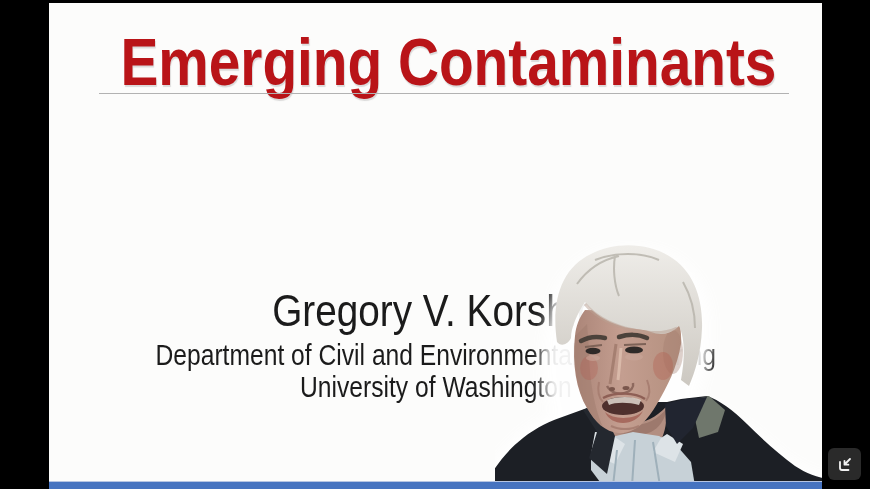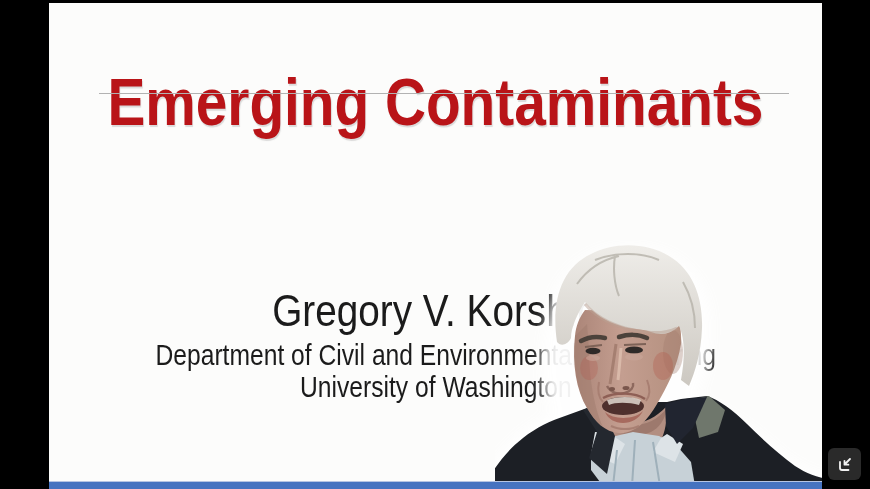--- a/index.html
+++ b/index.html
@@ -1,20 +1,20 @@
 <!DOCTYPE html>
 <html><head>
 <meta charset="utf-8">
 <style>
   html,body{margin:0;padding:0;background:#000;}
   #stage{position:relative;width:870px;height:489px;overflow:hidden;background:#000;
          font-family:"Liberation Sans",sans-serif;}
   
   #slide{position:absolute;left:49px;top:3px;width:773px;height:486px;background:#fcfcfb;}
-  .title-block{position:absolute;left:0;top:24px;width:100%;text-align:center;z-index:1;margin-top:40px;}
+  .title-block{position:absolute;left:13px;top:24px;width:100%;text-align:center;z-index:1;}
   .title-line{font-size:66px;font-weight:bold;line-height:70px;white-space:nowrap;color:#b91418;}
   .title-line > span{display:inline-block;transform:scaleX(.86);transform-origin:50% 50%;
                      text-shadow:1px 2px 1px rgba(120,120,120,.25);}
   .title-underline{position:absolute;left:50px;top:90px;width:690px;height:1px;background:#b2b2b2;z-index:1;}
   .name-block{position:absolute;left:0;top:284px;width:100%;text-align:center;z-index:1;
               font-size:44px;line-height:48px;color:#1b1b1b;white-space:nowrap;}
   .name-block > span{display:inline-block;transform:scaleX(.88);transform-origin:50% 50%;}
   .aff-block{position:absolute;left:0;top:337px;width:100%;text-align:center;z-index:1;
              font-size:29px;line-height:31.5px;color:#1b1b1b;}
   .aff-line{white-space:nowrap;}

